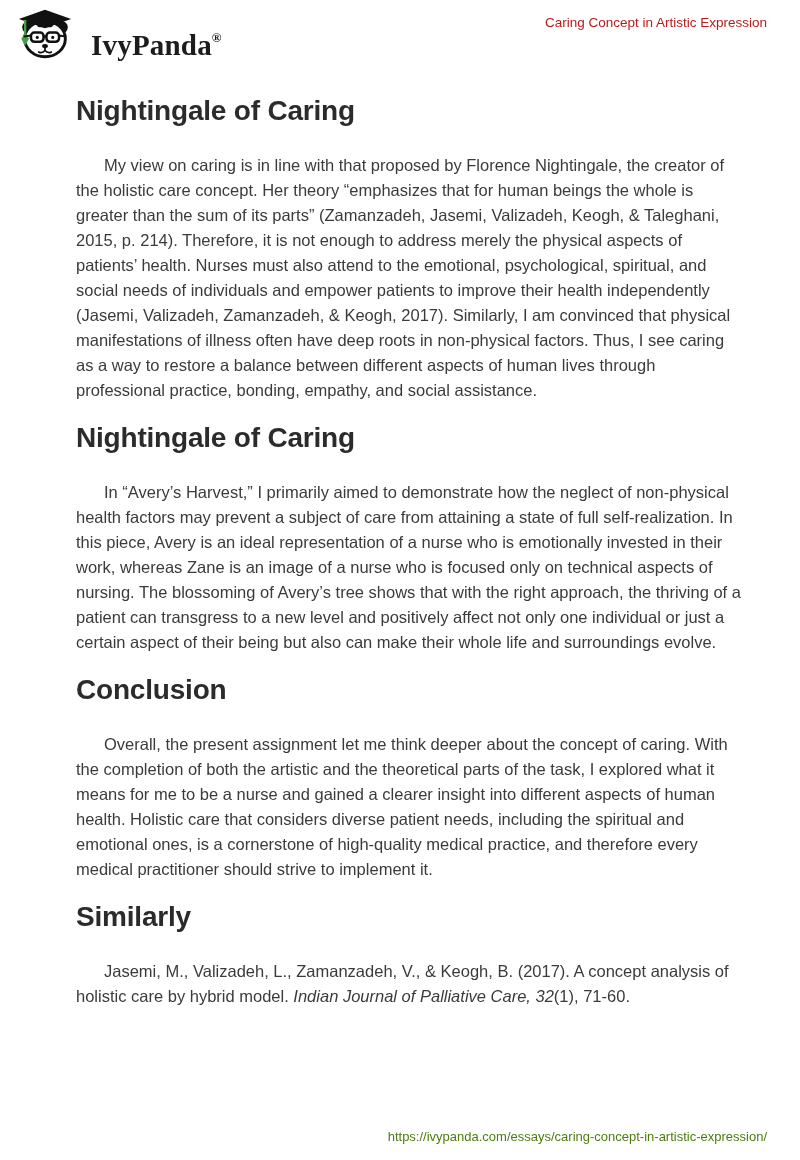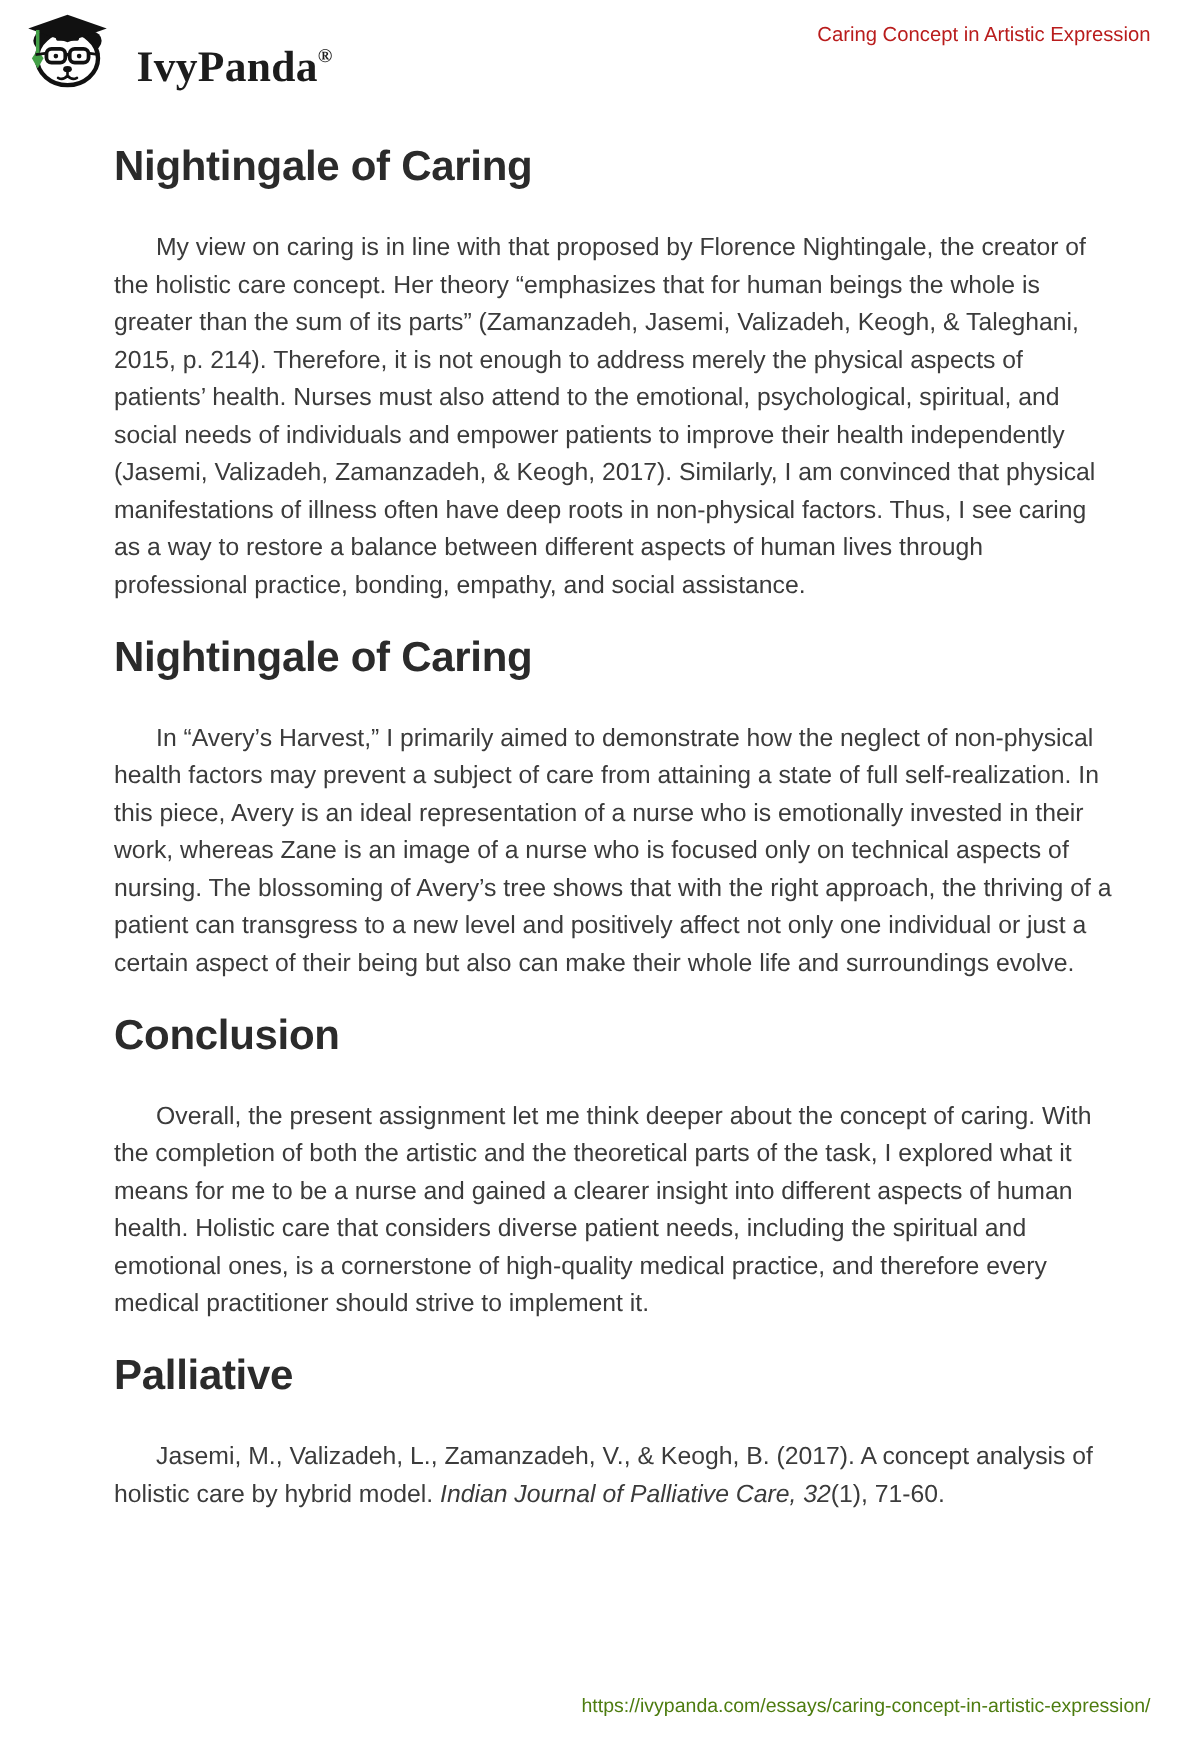--- a/index.html
+++ b/index.html
@@ -123,20 +123,20 @@
 
     <h2>Nightingale of Caring</h2>
     <p class="para indent">My view on caring is in line with that proposed by Florence Nightingale, the creator of the holistic care concept. Her theory “emphasizes that for human beings the whole is greater than the sum of its parts” (Zamanzadeh, Jasemi, Valizadeh, Keogh, &amp; Taleghani, 2015, p. 214). Therefore, it is not enough to address merely the physical aspects of patients’ health. Nurses must also attend to the emotional, psychological, spiritual, and social needs of individuals and empower patients to improve their health independently (Jasemi, Valizadeh, Zamanzadeh, &amp; Keogh, 2017). Similarly, I am convinced that physical manifestations of illness often have deep roots in non-physical factors. Thus, I see caring as a way to restore a balance between different aspects of human lives through professional practice, bonding, empathy, and social assistance.</p>
 
     <h2>Nightingale of Caring</h2>
     <p class="para indent">In “Avery’s Harvest,” I primarily aimed to demonstrate how the neglect of non-physical health factors may prevent a subject of care from attaining a state of full self-realization. In this piece, Avery is an ideal representation of a nurse who is emotionally invested in their work, whereas Zane is an image of a nurse who is focused only on technical aspects of nursing. The blossoming of Avery’s tree shows that with the right approach, the thriving of a patient can transgress to a new level and positively affect not only one individual or just a certain aspect of their being but also can make their whole life and surroundings evolve.</p>
 
     <h2>Conclusion</h2>
     <p class="para indent">Overall, the present assignment let me think deeper about the concept of caring. With the completion of both the artistic and the theoretical parts of the task, I explored what it means for me to be a nurse and gained a clearer insight into different aspects of human health. Holistic care that considers diverse patient needs, including the spiritual and emotional ones, is a cornerstone of high-quality medical practice, and therefore every medical practitioner should strive to implement it.</p>
 
-    <h2>Palliative</h2>
+    <h2>Similarly</h2>
     <p class="para indent"><span>Jasemi, M., Valizadeh, L., Zamanzadeh, V., &amp; Keogh, B. (2017). A concept analysis of holistic care by hybrid model. </span><span class="ref-italic">Indian Journal of Palliative Care, 32</span><span>(1), 71-60.</span></p>
 
   </div>
 
   <div class="footer-url">https://ivypanda.com/essays/caring-concept-in-artistic-expression/</div>
 
 </div>
 
 </body></html>

